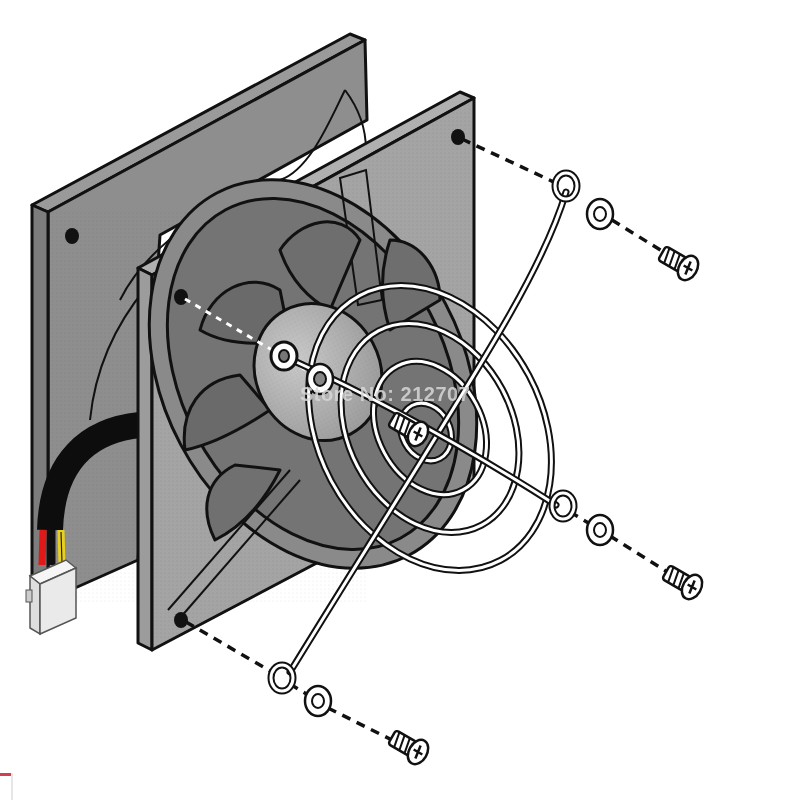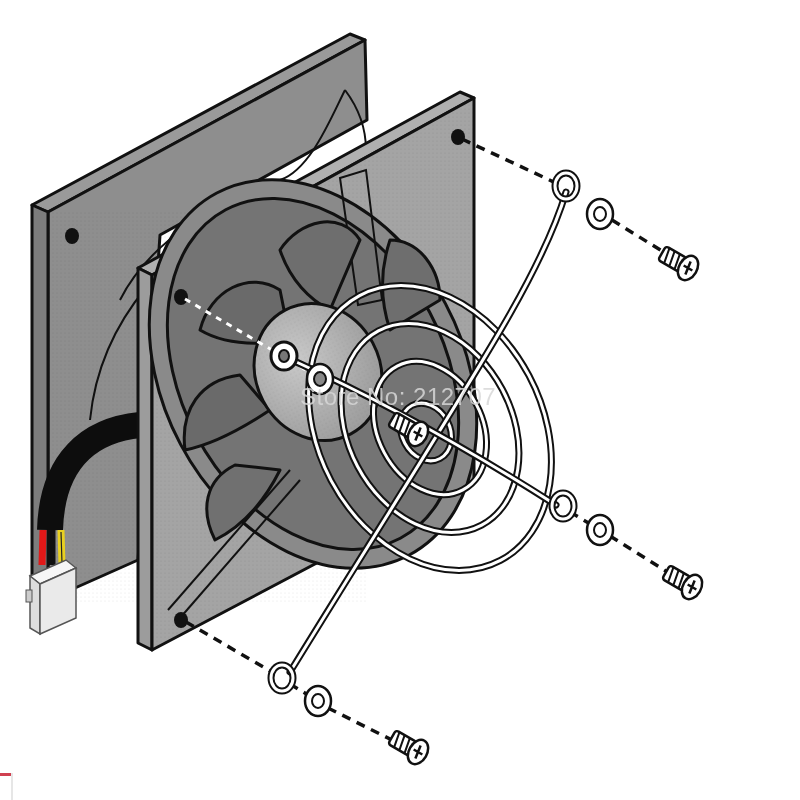--- a/index.html
+++ b/index.html
@@ -4,21 +4,21 @@
   <style>
     html, body { margin: 0; padding: 0; background: #ffffff; }
     body { width: 800px; height: 800px; overflow: hidden; position: relative; font-family: "Liberation Sans", sans-serif; }
     #diagram { position: absolute; left: 0; top: 0; width: 800px; height: 800px; }
     .outline { stroke: #111; stroke-width: 3; stroke-linejoin: round; stroke-linecap: round; }
     .thin { stroke: #111; stroke-width: 2; fill: none; }
     .dash { stroke: #111; stroke-width: 3.5; stroke-dasharray: 9 7; fill: none; stroke-linecap: butt; }
     .dash-white { stroke: #fff; stroke-width: 3; stroke-dasharray: 6 6; fill: none; }
     .wire-o { stroke: #111; stroke-width: 7; fill: none; stroke-linecap: round; stroke-linejoin: round; }
     .wire-i { stroke: #fff; stroke-width: 3; fill: none; stroke-linecap: round; stroke-linejoin: round; }
-    .watermark { position: absolute; left: 300px; top: 383px; font-size: 24px; color: rgba(215,215,215,0.85); letter-spacing: 0.5px; white-space: nowrap; font-family: "Liberation Sans", sans-serif; }
+    .watermark { position: absolute; left: 300px; top: 383px; font-size: 20px; color: rgba(215,215,215,0.85); letter-spacing: 0.5px; white-space: nowrap; font-family: "Liberation Sans", sans-serif; font-weight: bold; }
     .corner-mark { position: absolute; left: 0; top: 773px; width: 12px; height: 3px; background: #d04050; }
     .corner-mark-v { position: absolute; left: 11px; top: 773px; width: 2px; height: 27px; background: #e6e6e6; }
   </style>
 </head>
 <body>
 
 <div>
 
   <svg id="diagram" viewBox="0 0 800 800" xmlns="http://www.w3.org/2000/svg">
     <defs>

